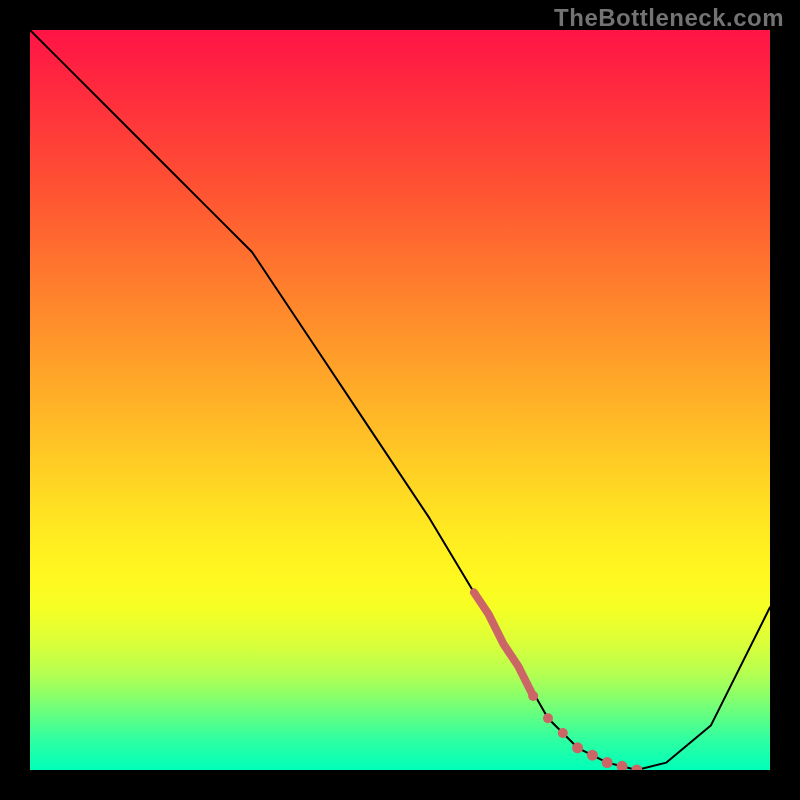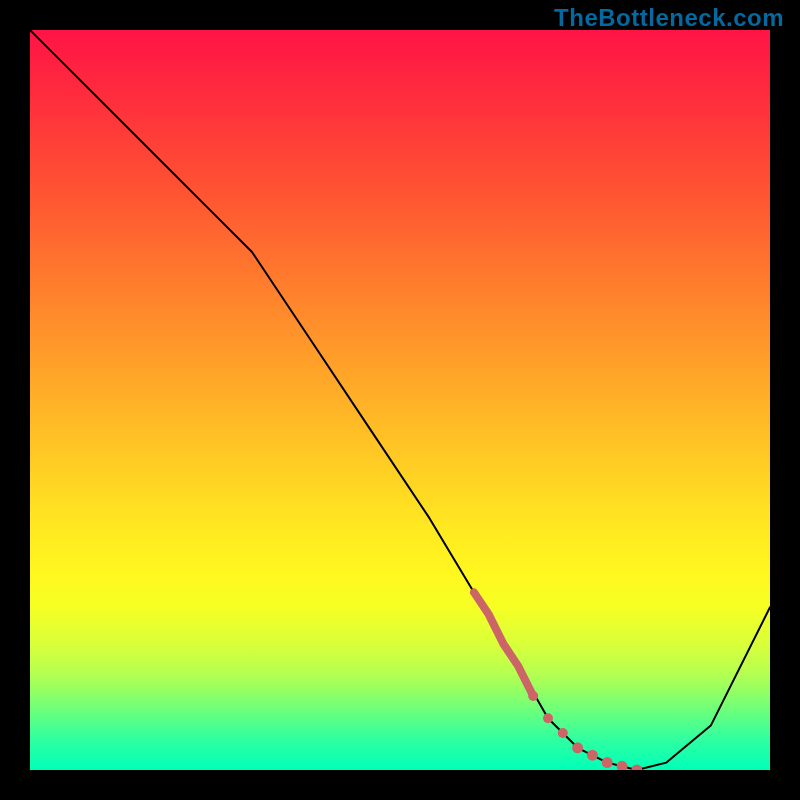--- a/index.html
+++ b/index.html
@@ -14,21 +14,21 @@
   .frame {
     position: relative;
     width: 800px;
     height: 800px;
     background: #000;
   }
   .watermark {
     position: absolute;
     top: 4px;
     right: 16px;
-    color: #0369a1;
+    color: #737373;
     font-size: 24px;
     font-weight: bold;
     letter-spacing: 0.5px;
     z-index: 20;
   }
   .plot-area {
     position: absolute;
     left: 30px;
     top: 30px;
     width: 740px;

